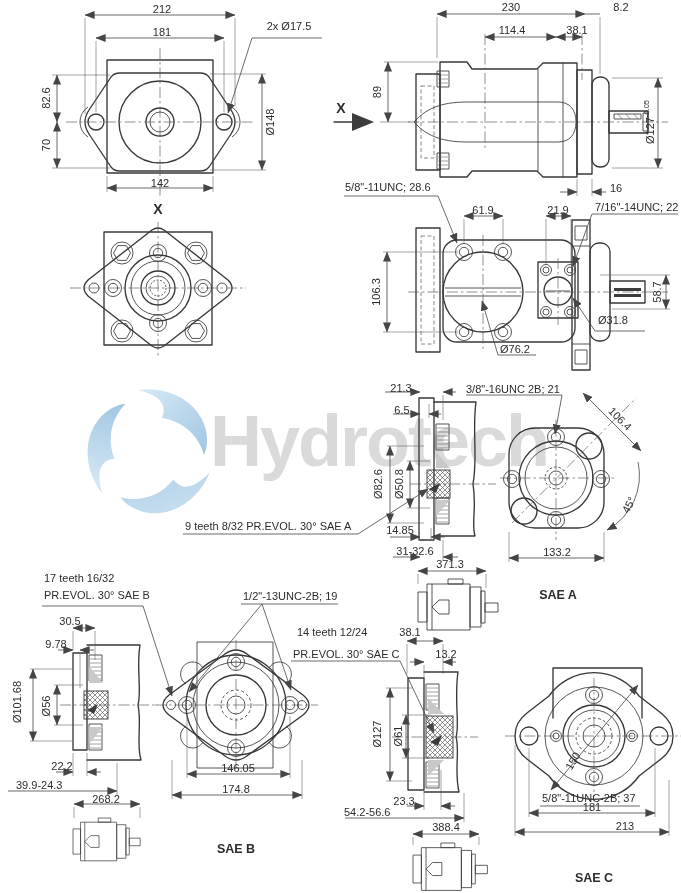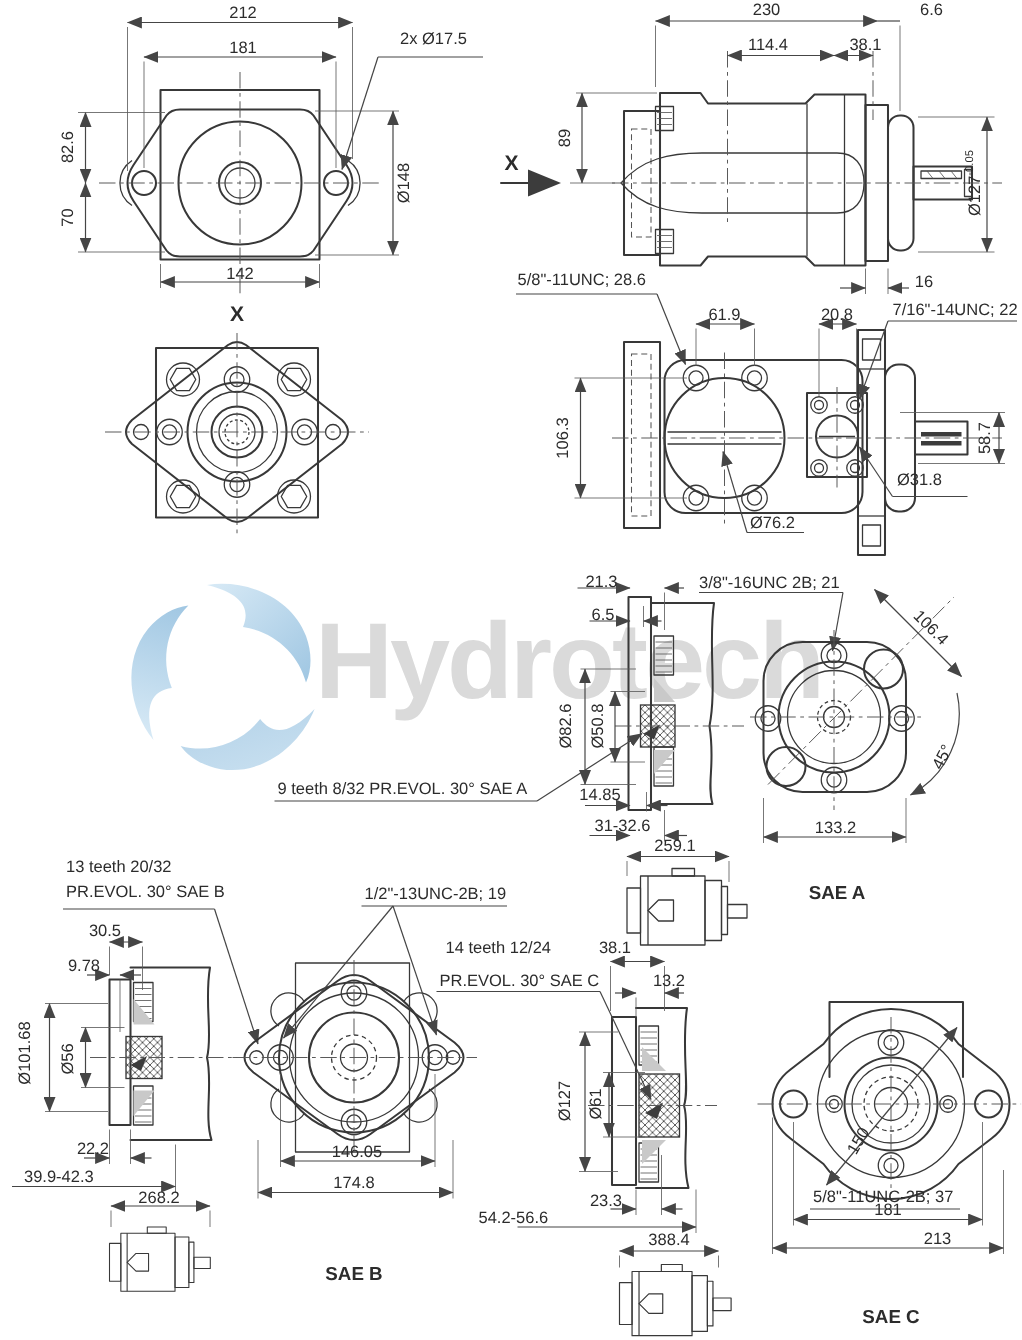--- a/index.html
+++ b/index.html
@@ -439,73 +439,73 @@
   <div class="lbl" style="left:162px;top:3px">212</div>
   <div class="lbl" style="left:162px;top:26px">181</div>
   <div class="lbl" style="left:289px;top:20px">2x Ø17.5</div>
   <div class="lbl vert" style="left:46px;top:98px">82.6</div>
   <div class="lbl vert" style="left:46px;top:145px">70</div>
   <div class="lbl vert" style="left:270px;top:122px">Ø148</div>
   <div class="lbl" style="left:160px;top:177px">142</div>
   <div class="lbl xm" style="left:158px;top:201px">X</div>
 
   <div class="lbl" style="left:511px;top:1px">230</div>
-  <div class="lbl" style="left:621px;top:1px">6.6</div>
+  <div class="lbl" style="left:621px;top:1px">8.2</div>
   <div class="lbl" style="left:512px;top:24px">114.4</div>
   <div class="lbl" style="left:577px;top:24px">38.1</div>
   <div class="lbl vert" style="left:377px;top:92px">89</div>
   <div class="lbl xm" style="left:341px;top:100px">X</div>
   <div class="lbl vert" style="left:650px;top:122px"><span>Ø127</span><span class="sub">-0.05</span></div>
   <div class="lbl la" style="left:345px;top:181px">5/8"-11UNC; 28.6</div>
   <div class="lbl" style="left:616px;top:182px">16</div>
 
   <div class="lbl" style="left:483px;top:204px">61.9</div>
-  <div class="lbl" style="left:558px;top:204px">20.8</div>
+  <div class="lbl" style="left:558px;top:204px">21.9</div>
   <div class="lbl la" style="left:595px;top:201px">7/16"-14UNC; 22</div>
   <div class="lbl vert" style="left:376px;top:292px">106.3</div>
   <div class="lbl vert" style="left:657px;top:292px">58.7</div>
   <div class="lbl la" style="left:598px;top:314px">Ø31.8</div>
   <div class="lbl la" style="left:500px;top:343px">Ø76.2</div>
 
   <div class="lbl" style="left:401px;top:382px">21.3</div>
   <div class="lbl" style="left:402px;top:404px">6.5</div>
   <div class="lbl la" style="left:466px;top:383px">3/8"-16UNC 2B; 21</div>
   <div class="lbl r45" style="left:620px;top:419px">106.4</div>
   <div class="lbl vert" style="left:378px;top:484px">Ø82.6</div>
   <div class="lbl vert" style="left:399px;top:484px">Ø50.8</div>
   <div class="lbl la" style="left:185px;top:520px">9 teeth 8/32 PR.EVOL. 30° SAE A</div>
   <div class="lbl" style="left:400px;top:524px">14.85</div>
   <div class="lbl" style="left:415px;top:545px">31-32.6</div>
-  <div class="lbl" style="left:450px;top:558px">259.1</div>
+  <div class="lbl" style="left:450px;top:558px">371.3</div>
   <div class="lbl" style="left:557px;top:546px">133.2</div>
   <div class="lbl rm60" style="left:629px;top:505px">45°</div>
   <div class="lbl ttl" style="left:558px;top:588px">SAE A</div>
 
-  <div class="lbl la" style="left:44px;top:572px">13 teeth 20/32</div>
+  <div class="lbl la" style="left:44px;top:572px">17 teeth 16/32</div>
   <div class="lbl la" style="left:44px;top:589px">PR.EVOL. 30° SAE B</div>
   <div class="lbl" style="left:70px;top:615px">30.5</div>
   <div class="lbl" style="left:56px;top:638px">9.78</div>
   <div class="lbl vert" style="left:17px;top:702px">Ø101.68</div>
   <div class="lbl vert" style="left:46px;top:706px">Ø56</div>
   <div class="lbl la" style="left:243px;top:590px">1/2"-13UNC-2B; 19</div>
   <div class="lbl" style="left:62px;top:760px">22.2</div>
-  <div class="lbl la" style="left:16px;top:779px">39.9-42.3</div>
+  <div class="lbl la" style="left:16px;top:779px">39.9-24.3</div>
   <div class="lbl" style="left:106px;top:793px">268.2</div>
   <div class="lbl" style="left:238px;top:762px">146.05</div>
   <div class="lbl" style="left:236px;top:783px">174.8</div>
   <div class="lbl ttl" style="left:236px;top:842px">SAE B</div>
 
   <div class="lbl la" style="left:297px;top:626px">14 teeth 12/24</div>
   <div class="lbl la" style="left:293px;top:648px">PR.EVOL. 30° SAE C</div>
   <div class="lbl" style="left:410px;top:626px">38.1</div>
   <div class="lbl" style="left:446px;top:648px">13.2</div>
   <div class="lbl vert" style="left:377px;top:734px">Ø127</div>
   <div class="lbl vert" style="left:398px;top:736px">Ø61</div>
   <div class="lbl" style="left:404px;top:795px">23.3</div>
-  <div class="lbl la" style="left:319px;top:806px">54.2-56.6</div>
+  <div class="lbl la" style="left:344px;top:806px">54.2-56.6</div>
   <div class="lbl" style="left:446px;top:821px">388.4</div>
   <div class="lbl rm55" style="left:573px;top:761px">150</div>
   <div class="lbl la" style="left:542px;top:792px">5/8"-11UNC-2B; 37</div>
   <div class="lbl" style="left:592px;top:801px">181</div>
   <div class="lbl" style="left:625px;top:820px">213</div>
   <div class="lbl ttl" style="left:594px;top:871px">SAE C</div>
 
 </div>
 
 </body></html>

